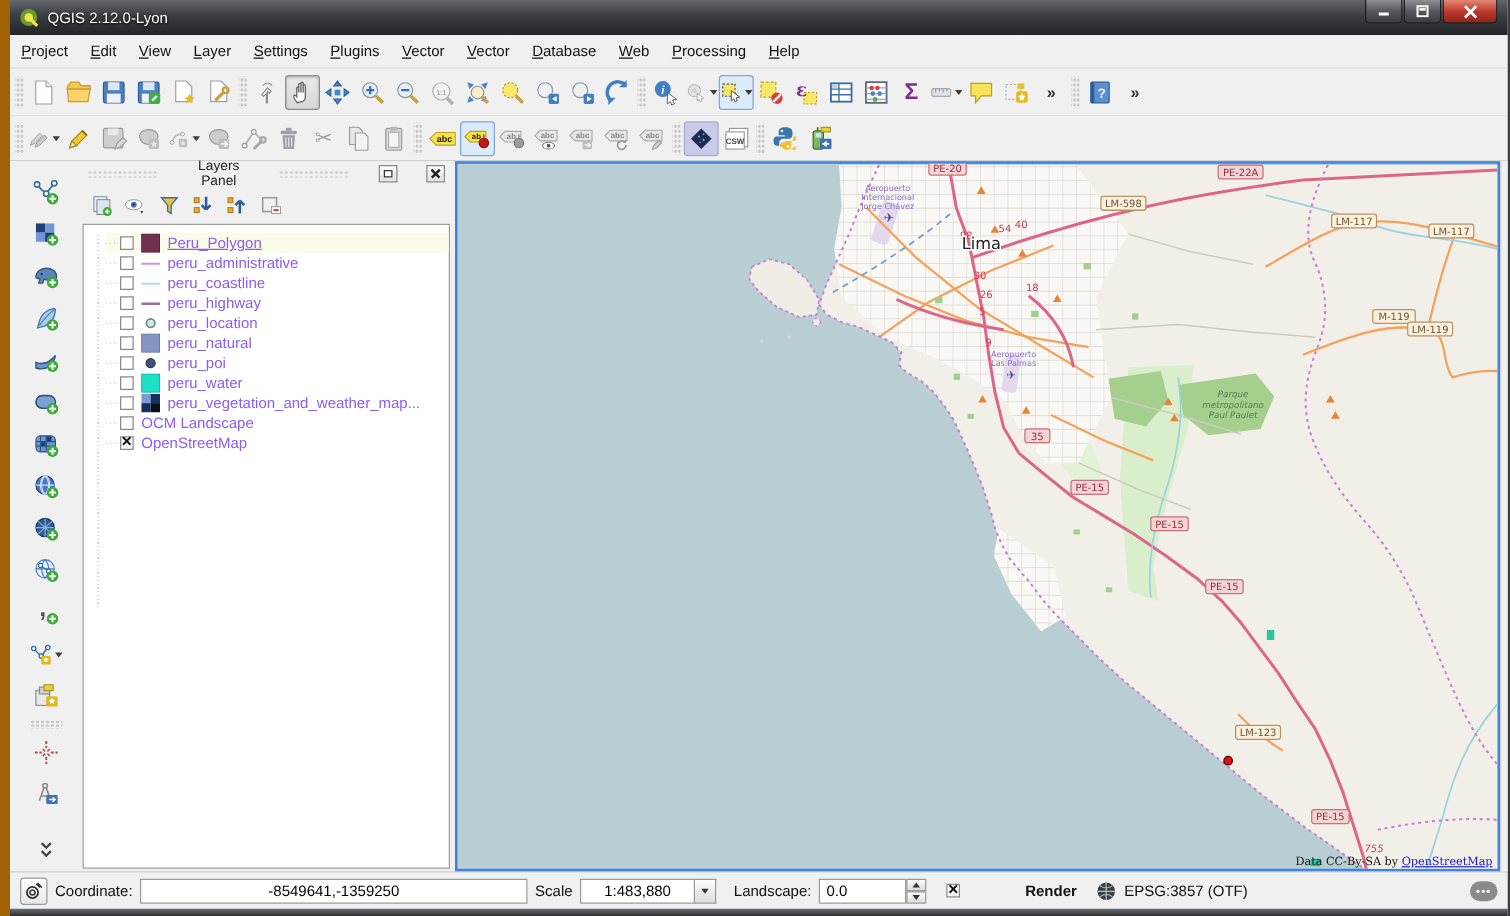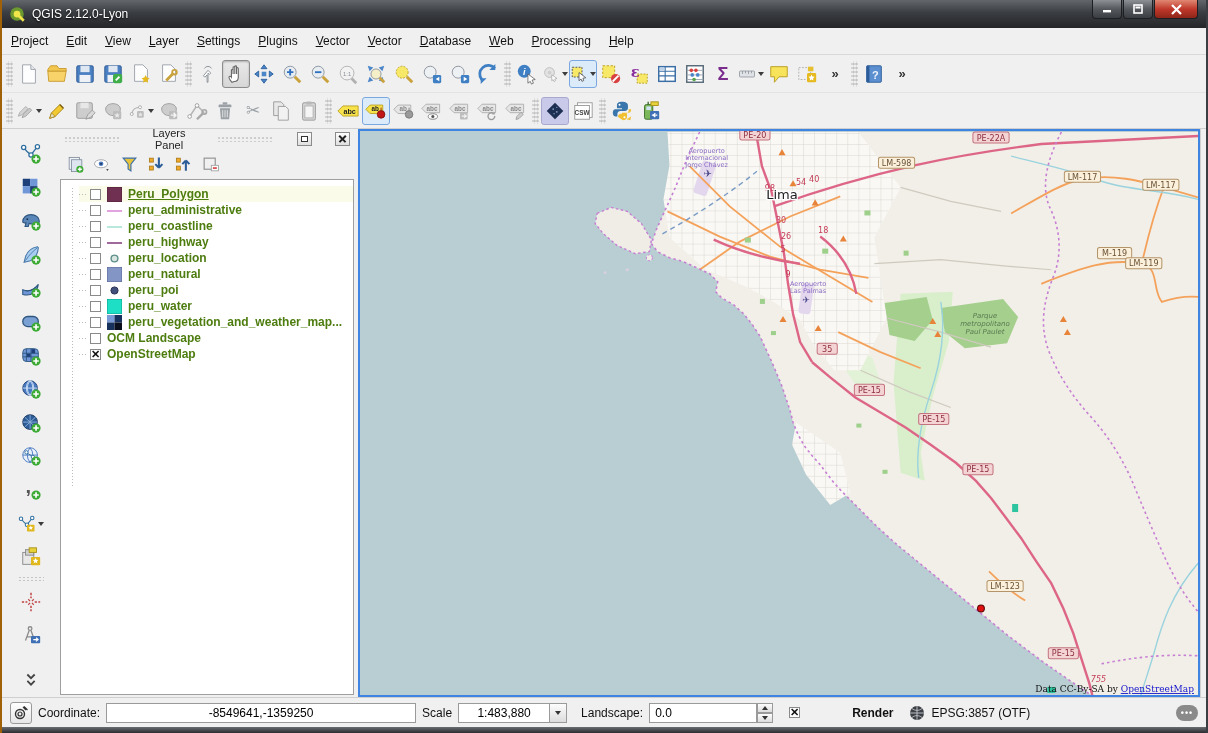--- a/index.html
+++ b/index.html
@@ -1,18 +1,18 @@
 <!DOCTYPE html>
 <html><head>
 <meta charset="utf-8">
 <style>
   html,body{margin:0;padding:0;width:1208px;height:733px;overflow:hidden;
     font-family:"Liberation Sans",sans-serif;font-size:12px;background:#f0f0f0;}
   *{box-sizing:border-box;}
-  .window{width:1208px;height:733px;display:flex;flex-direction:column;border-left:2px solid #a16207;border-right:2px solid #3a3d42;}
+  .window{width:1208px;height:733px;display:flex;flex-direction:column;border-left:8px solid #a16207;border-right:2px solid #3a3d42;}
   
   .titlebar{height:28px;background:linear-gradient(#63666b,#3a3d42 45%,#232528);display:flex;align-items:center;color:#fff;flex:0 0 28px;}
   .titlebar .appicon{width:18px;height:18px;margin:0 6px 0 6px;}
   .titlebar .title{font-size:12px;text-shadow:0 1px 2px #000;}
   .win-controls{margin-left:auto;display:flex;align-self:flex-start;margin-right:8px;}
   .winbtn{width:30px;height:19px;border:1px solid #1d1f22;border-top:none;background:linear-gradient(#8d9095,#55585d 50%,#3a3d42);display:flex;align-items:center;justify-content:center;border-radius:0 0 4px 4px;margin-left:1px;}
   .winbtn.close{width:44px;background:linear-gradient(#e08873,#c0392b 50%,#8e2418);}
   
   .menubar{height:27px;display:flex;align-items:center;background:#f0f0f0;border-bottom:1px solid #d9d9d9;padding-left:0;flex:0 0 27px;}
   .menu-item{display:inline-block;padding:4px 9px;color:#111;}
@@ -42,36 +42,36 @@
   .lp-btn .x1,.lp-btn .x2{position:absolute;width:9px;height:1.6px;background:#222;}
   .lp-btn .x1{transform:rotate(45deg);} .lp-btn .x2{transform:rotate(-45deg);}
   .lp-toolbar{height:30px;display:flex;align-items:center;padding-left:6px;gap:8px;}
   .lp-toolbar svg{width:19px;height:19px;}
   .lp-list{flex:1;background:#fff;border:1px solid #9f9f9f;margin:0 0 2px 0;overflow:hidden;padding:6px 0 0 6px;position:relative;}
   .tree-guide{position:absolute;left:11px;top:8px;bottom:40%;width:1px;background-image:repeating-linear-gradient(#bbb 0 1px,transparent 1px 3px);}
   .lrow{display:flex;align-items:center;height:16px;margin-left:12px;}
   .lrow .dots{width:9px;height:1px;background-image:repeating-linear-gradient(90deg,#bbb 0 1px,transparent 1px 3px);margin-right:2px;}
   .cb{width:11px;height:11px;border:1px solid #8a8a8a;background:#fff;margin-right:6px;flex:0 0 11px;display:flex;align-items:center;justify-content:center;font-size:11px;font-weight:bold;color:#111;line-height:9px;}
   .sw{margin-right:6px;display:flex;align-items:center;justify-content:center;width:15px;flex:0 0 15px;}
-  .lname{font-weight:bold;color:#4d7c0f;white-space:nowrap;}
+  .lname{font-weight:normal;color:#8b5cf6;white-space:nowrap;}
   .lrow.selected{background:#fbfbea;}
   .lrow.selected .lname{text-decoration:underline;}
   
   .map-wrap{flex:1 1 auto;position:relative;border:2px solid #3f84e0;background:#b9ced2;min-width:0;}
   .map-wrap svg{position:absolute;inset:0;width:100%;height:100%;}
   .right-strip{flex:0 0 6px;background:#f0f0f0;border-left:1px solid #d0d0d0;}
   
   .statusbar{flex:0 0 30px;display:flex;align-items:center;background:#f0f0f0;border-top:1px solid #cfcfcf;padding:0 8px;gap:6px;}
   .sb-btn{width:22px;height:22px;border:1px solid #9a9a9a;border-radius:3px;background:linear-gradient(#fff,#e6e6e6);display:flex;align-items:center;justify-content:center;}
   .sb-label{color:#111;}
   .sb-input{height:20px;border:1px solid #9a9a9a;background:#fff;display:flex;align-items:center;justify-content:center;color:#000;}
   .coord{width:310px;}
   .scale-combo{width:92px;}
   .combo-arrow{width:17px;height:20px;border:1px solid #9a9a9a;border-left:none;background:linear-gradient(#fdfdfd,#dcdcdc);display:flex;align-items:center;justify-content:center;}
-  .rot{width:108px;justify-content:flex-start;padding-left:5px;}
+  .rot{width:70px;justify-content:flex-start;padding-left:5px;}
   .spin{display:flex;flex-direction:column;width:16px;height:20px;}
   .spin div{flex:1;border:1px solid #9a9a9a;background:linear-gradient(#fdfdfd,#dcdcdc);display:flex;align-items:center;justify-content:center;}
   .tri-up{width:0;height:0;border-left:3px solid transparent;border-right:3px solid transparent;border-bottom:4px solid #333;}
   .tri-dn{width:0;height:0;border-left:3px solid transparent;border-right:3px solid transparent;border-top:4px solid #333;}
   .chat{width:22px;height:16px;border-radius:8px;background:#8a8a8a;color:#fff;display:flex;align-items:center;justify-content:center;font-weight:bold;font-size:9px;letter-spacing:1px;}
   .frame-bottom{flex:0 0 6px;background:linear-gradient(#6a6d72,#2a2c2f);}
   .shield-pink{fill:#f3d3d3;stroke:#c4737f;}
   .shield-tan{fill:#faf0dc;stroke:#b49468;}
   .shtext-pink{fill:#8e2f3f;font-size:8px;font-family:"DejaVu Sans",sans-serif;text-anchor:middle;}
   .shtext-tan{fill:#6b5234;font-size:8px;font-family:"DejaVu Sans",sans-serif;text-anchor:middle;}

